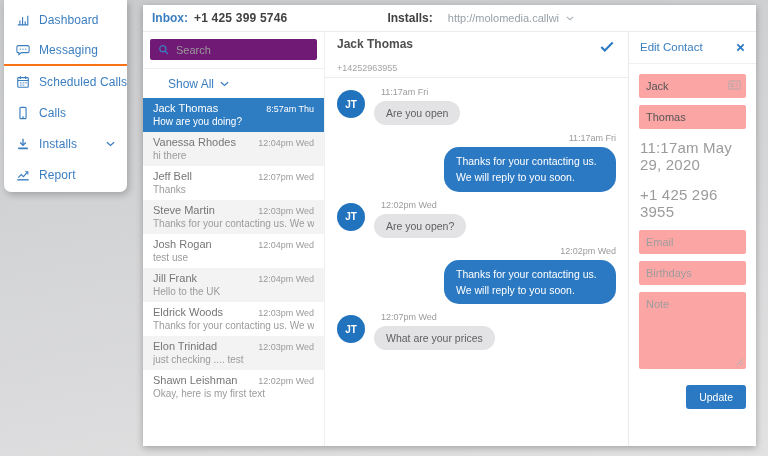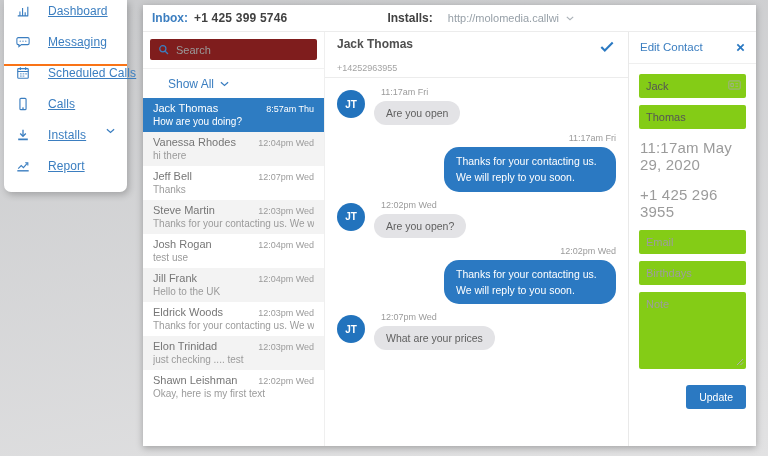--- a/index.html
+++ b/index.html
@@ -7,22 +7,22 @@
     --incoming-bubble:#e3e3e6; --disabled-btn:#b5bcc3; --page-top:#c9cacc; --page-bottom:#e2e2e3;
   }
   *{box-sizing:border-box; margin:0; padding:0;}
   html,body{width:768px;height:456px;overflow:hidden;}
   body{font-family:"Liberation Sans",sans-serif; background:linear-gradient(170deg,var(--page-top),var(--page-bottom)); position:relative;}
   svg{display:block;}
 
   
   .sidebar{position:absolute; left:4px; top:0; width:123px; height:192px; background:#fff;
     border-radius:0 0 7px 7px; box-shadow:2px 3px 7px rgba(0,0,0,.22); padding-top:4px;}
-  .side-item{height:31px; display:flex; gap:18px; padding:0 12px;
-    color:var(--accent); font-size:12px; cursor:pointer;text-decoration:underline;}
+  .side-item{height:31px; display:flex; align-items:center; gap:9px; padding:0 12px;
+    color:var(--accent); font-size:12px; cursor:pointer;}
   .side-item.active{border-bottom:2px solid #f97316;}
   .side-icon{width:14px;height:14px;flex:none;}
   .side-icon svg{width:14px;height:14px;}
   .side-label{white-space:nowrap; letter-spacing:.1px;}
   .side-chevron{margin-left:auto;} .side-chevron svg{width:9px;height:6px;}
 
   
   .main-card{position:absolute; left:143px; top:5px; width:613px; height:441px; background:#fff;
     box-shadow:0 2px 7px rgba(0,0,0,.28); display:flex; flex-direction:column;}
   .main-header{height:27px; flex:none; display:flex; align-items:center; padding:0 9px;
@@ -33,21 +33,21 @@
   .installs-label{color:#414141; font-weight:bold;}
   .installs-select{display:flex; align-items:center; gap:7px; margin-left:15px; color:#97a0a8;
     font-size:11px; cursor:pointer;}
   .installs-select svg{width:8px;height:5px; color:#aab1b7;}
 
   .main-body{flex:1; display:flex; min-height:0;}
 
   
   .conv-col{width:182px; flex:none; display:flex; flex-direction:column; border-right:1px solid #efefef;}
   .search-wrap{padding:7px 7px 8px; border-bottom:1px solid #f1f1f1;}
-  .search-box{background:#7f1d1d; border-radius:2px; height:21px; display:flex; align-items:center;
+  .search-box{background:#701a75; border-radius:2px; height:21px; display:flex; align-items:center;
     gap:7px; padding:0 8px; cursor:text;}
   .search-box svg{width:11px;height:11px;color:var(--accent);flex:none;}
   .search-ph{color:#9a9a9a; font-size:11px;}
   .show-all{display:flex; align-items:center; gap:6px; color:var(--accent); font-size:12px;
     padding:8px 25px 7px; cursor:pointer;}
   .show-all svg{width:9px;height:6px;}
   .conv-list{flex:1; overflow:hidden;}
   .conv-item{padding:4px 10px 0; height:34px; cursor:pointer; background:#fff;}
   .conv-item.alt{background:#f3f3f3;}
   .conv-item.selected{background:var(--selected-bg);}
@@ -90,21 +90,21 @@
     font-size:10px;padding:6px 14px;margin-right:4px;font-family:"Liberation Sans",sans-serif;}
 
   
   .contact-col{width:127px;flex:none;padding:9px 10px;display:flex;flex-direction:column;}
   .contact-header{display:flex;justify-content:space-between;align-items:center;
     margin:0 -10px 10px;padding:0 11px 10px;border-bottom:1px solid #efefef;}
   .contact-title{color:var(--accent);font-size:11.5px;}
   .contact-close{color:var(--primary);cursor:pointer;}
   .contact-close svg{width:9px;height:9px;}
   .input-wrap{position:relative;margin-bottom:7px;}
-  .contact-col input,.contact-col textarea{width:100%;background:#84cc16;border:none;outline:none;
+  .contact-col input,.contact-col textarea{width:100%;background:#fca5a5;border:none;outline:none;
     border-radius:2px;font-family:"Liberation Sans",sans-serif;font-size:11px;color:#555;padding:6px 7px;}
   .contact-col input::placeholder,.contact-col textarea::placeholder{color:#9d9d9d;}
   .card-icon{position:absolute;right:5px;top:6px;color:#a9a9a9;}
   .card-icon svg{width:13px;height:10px;}
   .contact-meta{font-size:15px;color:#9b9b9b;margin:3px 1px 10px;letter-spacing:.2px;}
   .note-wrap{position:relative;margin-bottom:4px;}
   .note-wrap textarea{height:77px;resize:none;display:block;}
   .resize-corner{position:absolute;right:2px;bottom:3px;color:#b0b0b0;}
   .resize-corner svg{width:8px;height:8px;}
   .update-btn{align-self:flex-end;background:var(--primary);color:#fff;border:none;border-radius:3px;

